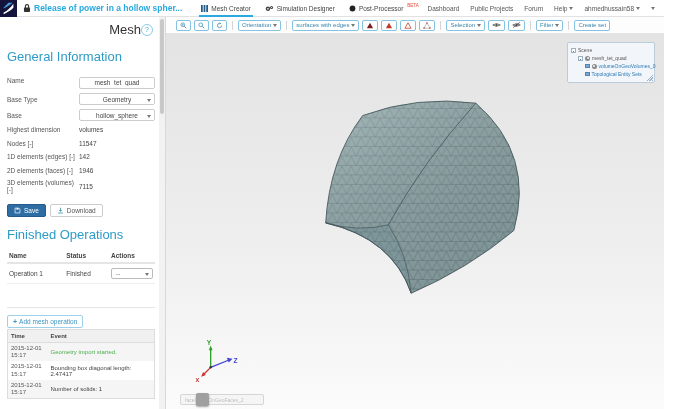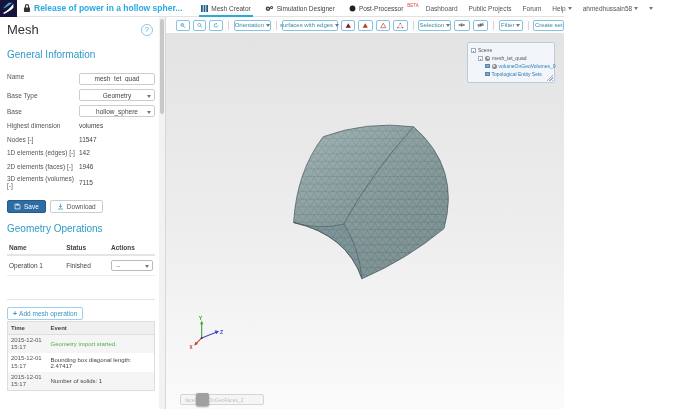--- a/index.html
+++ b/index.html
@@ -1,18 +1,18 @@
 <!DOCTYPE html>
 <html><head>
 <meta charset="utf-8">
 <style>
   * { margin:0; padding:0; box-sizing:border-box; }
   html,body { width:690px; height:409px; overflow:hidden; background:#fff;
               font-family:"Liberation Sans", sans-serif; }
-  .app { position:relative; width:564px; height:409px; background:#fff; }
+  .app { position:relative; width:664px; height:409px; background:#fff; }
 
   
   .topbar { position:absolute; top:0; left:0; right:0; height:17px; background:#fff;
             border-bottom:1px solid #e2e2e2; display:flex; align-items:center; z-index:9; }
   .logo { width:17px; height:17px; background:#14143c; flex:none; display:flex;
           align-items:center; justify-content:center; }
   .lock-wrap { margin-left:6px; display:flex; align-items:center; }
   .project-title { color:#29a9e0; font-weight:bold; font-size:8.5px; margin-left:3px; white-space:nowrap; }
   .tabs { display:flex; margin-left:12px; height:17px; }
   .tab { display:flex; align-items:center; gap:3px; padding:0 7px; font-size:6.5px;
@@ -26,26 +26,26 @@
   .caret { width:0; height:0; border-left:2.5px solid transparent; border-right:2.5px solid transparent;
            border-top:3px solid #777; display:inline-block; }
 
   
   .left-panel { position:absolute; top:17px; left:0; width:166px; bottom:0; background:#fff;
                 border-right:1px solid #d8d8d8; z-index:8; overflow:hidden; }
   .panel-inner { position:absolute; top:0; left:0; right:6px; bottom:0; padding:3px 4px 0 7px; overflow:hidden; }
   .scrollbar { position:absolute; top:0; right:0; width:6px; bottom:0; background:#f2f2f2; }
   .scroll-thumb { position:absolute; top:2px; left:1px; width:4px; height:95px; background:#c8c8c8; border-radius:2px; }
 
-  .panel-title-row { display:flex; align-items:center; justify-content:space-between; padding:2px 2px 2px 0; }
+  .panel-title-row { display:flex; align-items:center; justify-content:flex-end; padding:2px 2px 2px 0; }
   .mesh-title { font-size:13px; font-weight:normal; color:#333; }
   .help-btn { width:12px; height:12px; border:1px solid #8ec9e6; border-radius:50%; color:#3aa0c8;
               font-size:7px; display:flex; align-items:center; justify-content:center; background:#fff; }
 
-  .section-heading { color:#2e9bc7; font-size:10px; font-weight:normal; margin:10px 0 7px; }
+  .section-heading { color:#2e9bc7; font-size:13px; font-weight:normal; margin:10px 0 7px; }
   .form-row { display:flex; align-items:center; margin-bottom:4px; min-height:12px; }
   .form-row.static { min-height:9px; margin-bottom:4.5px; }
   .form-label { width:72px; font-size:6.5px; color:#555; flex:none; }
   .form-control { flex:1; position:relative; }
   .text-input { width:100%; height:12px; border:1px solid #ccc; border-radius:2px;
                 font-size:6.5px; padding:0 3px; color:#444; text-align:center;
                 font-family:"Liberation Sans", sans-serif; }
   .select { position:relative; height:12px; border:1px solid #ccc; border-radius:2px; font-size:6.5px;
             color:#444; display:flex; align-items:center; justify-content:center; background:#fff; }
   .select .caret { position:absolute; right:3px; top:4.5px; }
@@ -249,21 +249,21 @@
         </button>
         <button class="btn btn-download">
           <svg width="7" height="7" viewBox="0 0 10 10">
             <path d="M5 1 V5.8 M3 4.2 L5 6.4 L7 4.2" stroke="#3a87ad" stroke-width="1.1" fill="none"></path>
             <path d="M1.5 8.6 H8.5" stroke="#3a87ad" stroke-width="1.1"></path>
           </svg>
           <span>Download</span>
         </button>
       </div>
 
-      <h2 class="section-heading">Geometry Operations</h2>
+      <h2 class="section-heading">Finished Operations</h2>
       <table class="ops-table">
         <thead>
           <tr>
             <th style="width:62px">Name</th>
             <th style="width:48px">Status</th>
             <th>Actions</th>
           </tr>
         </thead>
         <tbody>
           <tr>

